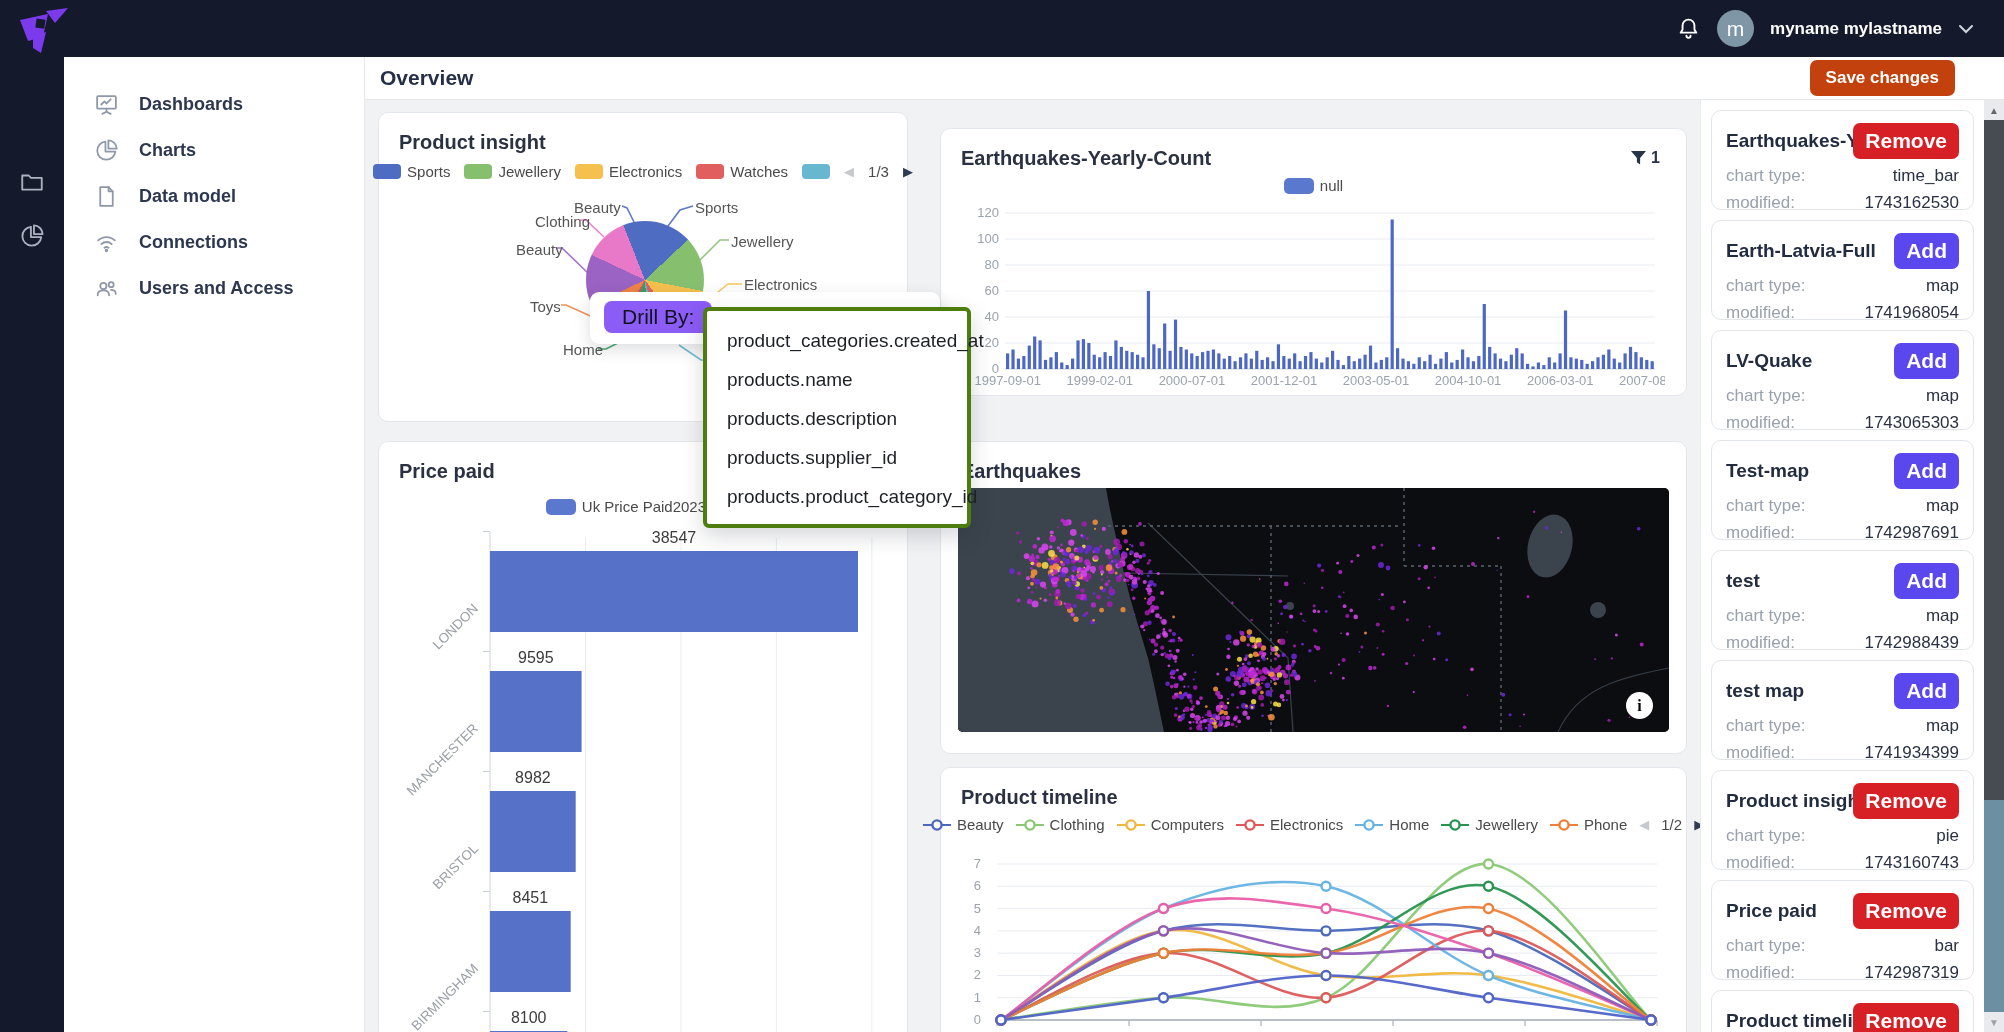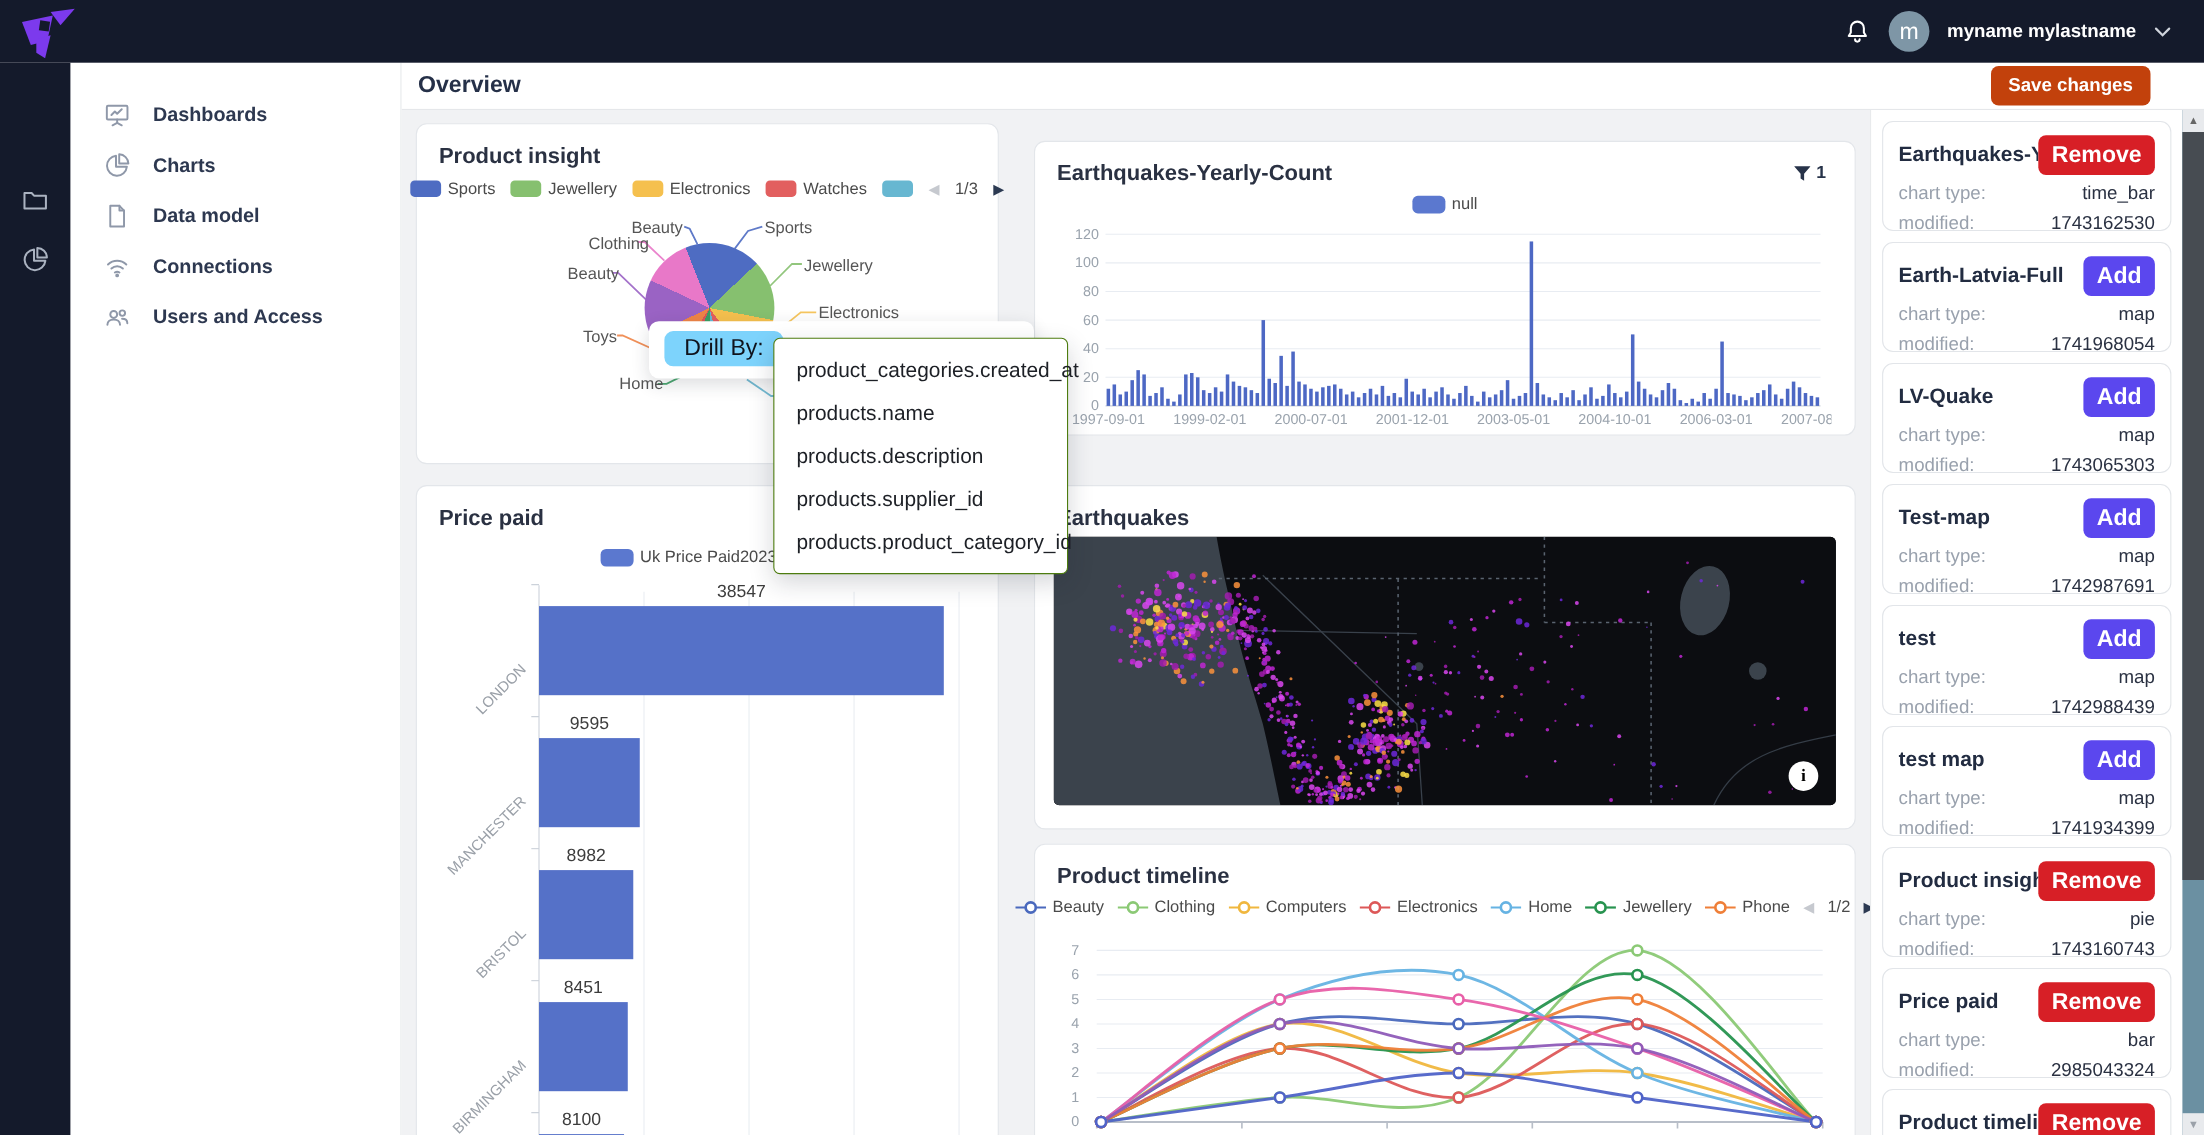--- a/index.html
+++ b/index.html
@@ -43,23 +43,23 @@
   .pg-arrow { font-size:13px; line-height:1; }
   .leg-item { display:flex; align-items:center; gap:6px; cursor:pointer; white-space:nowrap; }
 
   
   #pie-disc { position:absolute; border-radius:50%; cursor:pointer; }
   .callout { position:absolute; font-size:15px; color:#555; white-space:nowrap; }
 
   
   .tooltip-panel { position:absolute; background:#fff; border-radius:9px;
     box-shadow:0 5px 16px rgba(30,35,50,.16); z-index:45; }
-  .drill-chip { position:absolute; left:14px; top:9px; background:#7dd3fc; border-radius:8px;
+  .drill-chip { position:absolute; left:14px; top:9px; background:#8b5cf6; border-radius:8px;
     padding:4px 18px; font-size:21px; color:#10131c; }
-  .dropdown-panel { position:absolute; background:#fff; border:1px solid #4d7c0f; border-radius:6px;
+  .dropdown-panel { position:absolute; background:#fff; border:4px solid #4d7c0f; border-radius:6px;
     box-shadow:0 8px 22px rgba(30,35,50,.18); z-index:50; padding:10px 0 8px; }
   .dd-item { font-size:19px; color:#1d2026; padding:6px 20px; line-height:27px; cursor:pointer; white-space:nowrap; }
 
   
   .map-wrap { position:absolute; left:17px; top:46px; width:711px; height:244px;
     border-radius:5px; overflow:hidden; background:#0c0d11; }
   .info-btn { position:absolute; right:16px; bottom:13px; width:27px; height:27px; border-radius:50%;
     background:#fff; color:#000; font-weight:bold; font-size:16px; display:flex; align-items:center;
     justify-content:center; cursor:pointer; font-family:"Liberation Serif", serif; }
 
@@ -1375,21 +1375,21 @@
             <div class="rp-top">
               <div class="rp-name">Price paid</div>
               <button class="btn rp-btn" style="background: rgb(215, 31, 38);">Remove</button>
             </div>
             <div class="rp-row">
               <div class="k">chart type:</div>
               <div class="v">bar</div>
             </div>
             <div class="rp-row">
               <div class="k">modified:</div>
-              <div class="v">2985043324</div>
+              <div class="v">1742987319</div>
             </div>
           </div>
           <div class="rp-card">
             <div class="rp-top">
               <div class="rp-name">Product timeline</div>
               <button class="btn rp-btn" style="background: rgb(215, 31, 38);">Remove</button>
             </div>
           </div>
         </aside>
 

